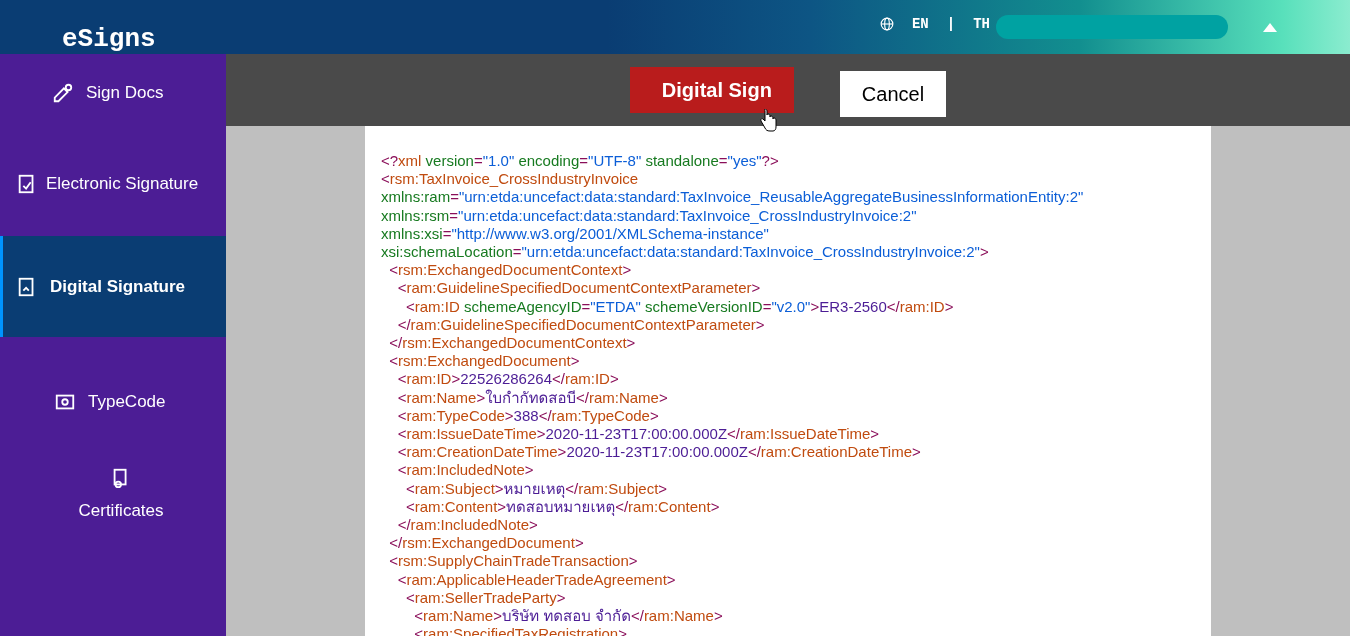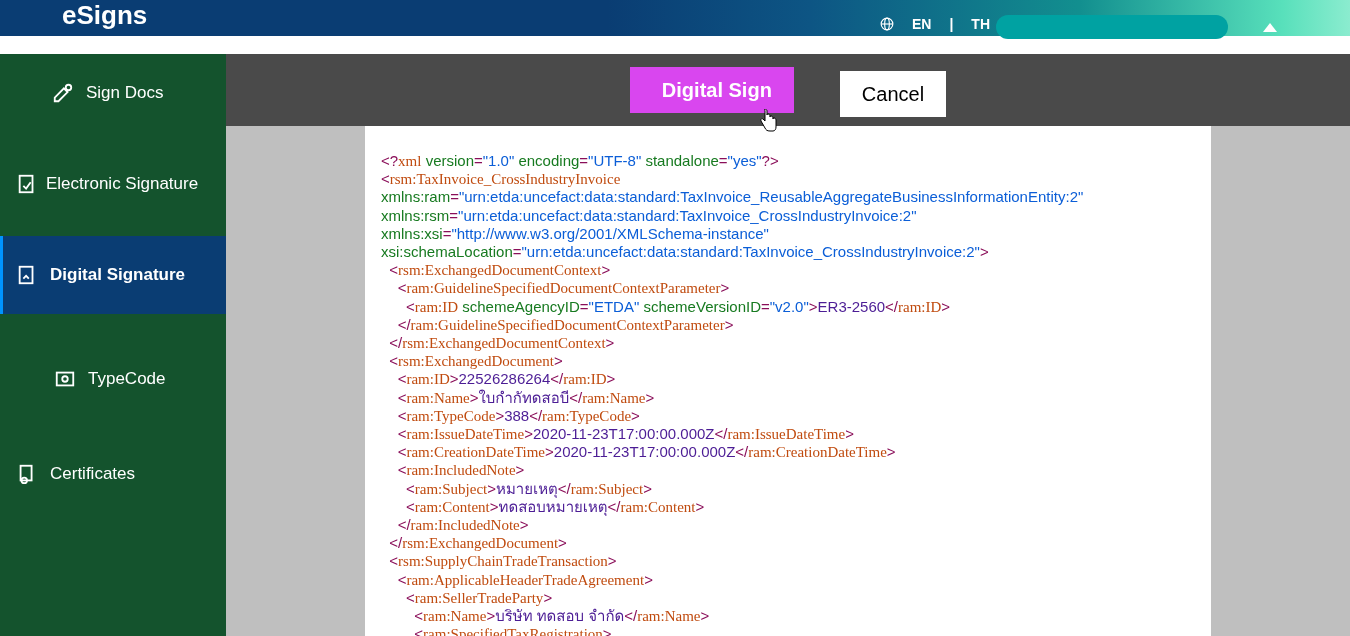--- a/index.html
+++ b/index.html
@@ -1,56 +1,57 @@
 <!DOCTYPE html>
 <html><head>
 <meta charset="utf-8">
 <style>
   * { box-sizing: border-box; }
   html, body { margin:0; padding:0; width:1350px; height:636px; font-family: "Segoe UI", Arial, sans-serif; overflow:hidden; background:#fff;}
   
   .header {
-    height:36px;
+    height:54px;
     background: linear-gradient(90deg, #0a3d73 0%, #0a3d73 45%, #0d5584 60%, #128f8f 80%, #58e0bb 95%, #8beccf 100%);
-    display:flex; align-items:flex-start; color:#fff;
+    display:flex; align-items:flex-end; color:#fff;
     position:relative;
+    font-family:Liberation Mono, monospace;
   }
   .logo { font-size:26px; font-weight:700; margin-left:62px; letter-spacing:0px;}
   .lang { position:absolute; right:360px; top:16px; font-size:14px; font-weight:600; display:flex; align-items:center; gap:18px;}
   .globe { width:14px; height:14px; }
   .pill { position:absolute; right:122px; top:15px; width:232px; height:24px; background:#00a2a2; border-radius:12px;}
   .chev-wrap { position:absolute; right:40px; top:0; width:80px; height:54px; display:flex; align-items:center; justify-content:center;}
   .chev-up { width:0; height:0; border-left:7px solid transparent; border-right:7px solid transparent; border-bottom:9px solid #fff;}
   
   .sidebar {
-    position:absolute; left:0; top:54px; width:226px; height:582px; background:#14532d; color:#fff;
+    position:absolute; left:0; top:54px; width:226px; height:582px; background:#4c1d95; color:#fff;
   }
   .nav-item { display:flex; align-items:center; height:72px; padding-left:14px; font-size:17px; cursor:pointer; gap:12px;}
   .nav-item.tall { height:90px; padding-left:52px;}
   .nav-item.mid { height:104px; padding-left:16px;gap:8px;}
   .nav-item.active { background:#0a3d73; border-left:3px solid #0094ff; padding-left:13px; font-weight:700;}
   .nav-icon { width:22px; height:22px; flex:0 0 22px; }
   
   .actionbar {
     position:absolute; left:226px; top:54px; right:0; height:72px; background:#4a4a4a;
     display:flex; align-items:center; justify-content:center; gap:46px;
   }
   .btn { height:46px; padding:0 22px; font-size:20px; font-weight:700; display:flex; align-items:center; justify-content:center; cursor:pointer; border:none;}
-  .btn-primary { background:#d946ef; color:#fff;padding-left:32px;}
+  .btn-primary { background:#b91c1c; color:#fff;padding-left:32px;}
   .btn-secondary { background:#fff; color:#000; font-weight:400;margin-top:8px;}
   .cursor-hand { position:absolute; left:758px; top:109px; z-index:20;}
   
   .content {
     position:absolute; left:226px; top:126px; right:0; bottom:0; background:#bfbfbf;
     display:flex; justify-content:center;
   }
   .paper { width:846px; background:#fff; padding:26px 16px 0 16px;}
   .xml { font-family: Arial, sans-serif; font-size:15px; line-height:18.2px; white-space:pre-wrap; word-break:break-all;}
   .p  { color:#8a0e59;} 
-  .t  { color:#c04b0f;font-family:Liberation Serif, serif;} 
+  .t  { color:#c04b0f;} 
   .a  { color:#177a20;} 
   .v  { color:#0b5ed7;} 
   .tx { color:#4c1d95;}    
 </style>
 </head>
 <body>
 
 <div class="header">
   <div class="logo">eSigns</div>
   <div class="lang">
@@ -77,35 +78,35 @@
       </svg>
     <span>Sign Docs</span>
   </div>
   <div class="nav-item mid">
     <svg class="nav-icon" viewBox="0 0 24 24">
         <rect x="4" y="3" width="14" height="18" fill="none" stroke="#fff" stroke-width="2"></rect>
         <path d="M8 14l3 3 5-7" fill="none" stroke="#fff" stroke-width="2"></path>
       </svg>
     <span>Electronic Signature</span>
   </div>
-  <div class="nav-item active" style="height:78px;">
+  <div class="nav-item active" style="height:101px;">
     <svg class="nav-icon" viewBox="0 0 24 24">
         <rect x="4" y="3" width="14" height="18" fill="none" stroke="#fff" stroke-width="2"></rect>
         <path d="M8 16l3-3 3 3" fill="none" stroke="#fff" stroke-width="2"></path>
       </svg>
     <span>Digital Signature</span>
   </div>
   <div class="nav-item" style="height:130px; padding-left:54px;">
     <svg class="nav-icon" viewBox="0 0 24 24">
         <rect x="3" y="5" width="18" height="14" fill="none" stroke="#fff" stroke-width="2"></rect>
         <circle cx="12" cy="12" r="3" fill="none" stroke="#fff" stroke-width="2"></circle>
       </svg>
     <span>TypeCode</span>
   </div>
-  <div class="nav-item" style="height:60px; padding-left:16px;">
+  <div class="nav-item" style="height:60px; padding-left:16px;flex-direction:column;">
     <svg class="nav-icon" viewBox="0 0 24 24">
         <rect x="5" y="3" width="12" height="16" fill="none" stroke="#fff" stroke-width="2"></rect>
         <circle cx="9" cy="19" r="3" fill="none" stroke="#fff" stroke-width="2"></circle>
       </svg>
     <span>Certificates</span>
   </div>
 </div>
 
 <div class="actionbar">
   <button class="btn btn-primary">Digital Sign</button>

